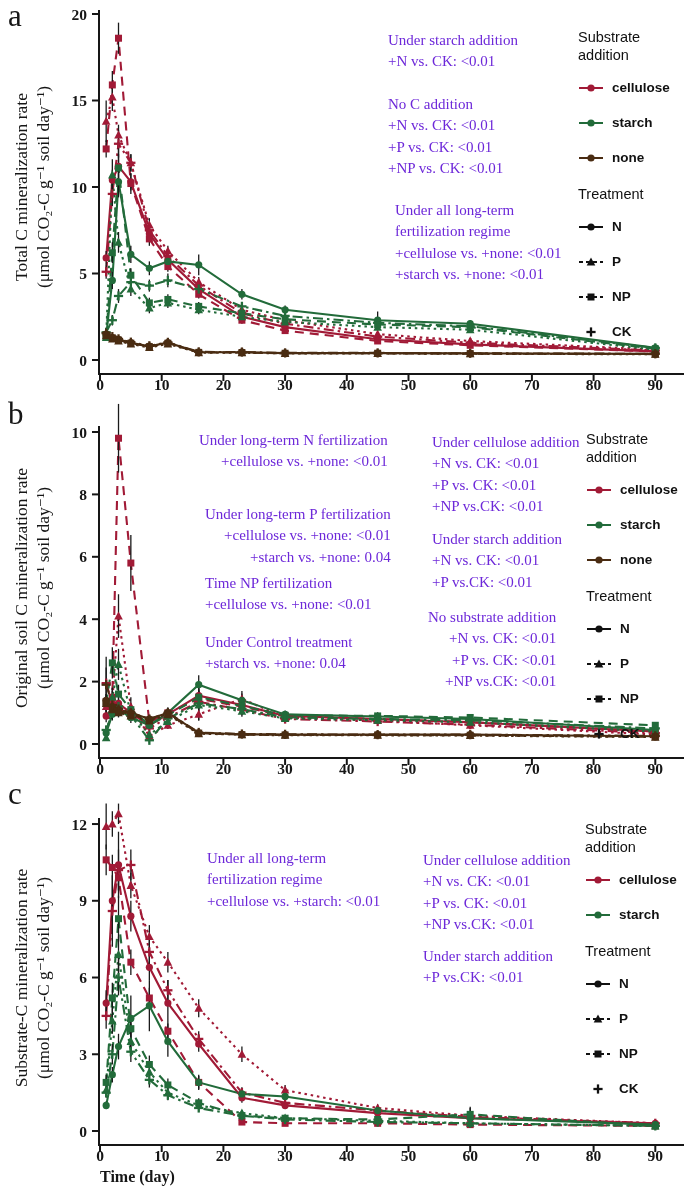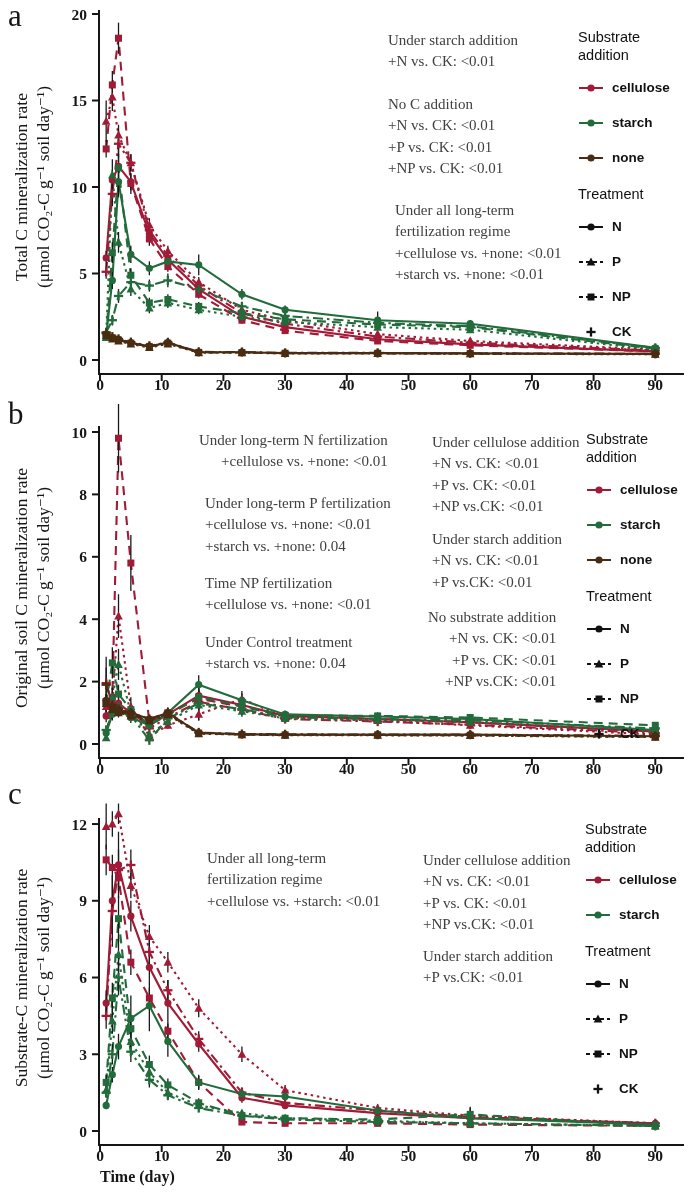--- a/index.html
+++ b/index.html
@@ -9,21 +9,21 @@
   #p0{top:0;height:398px;}
   #p1{top:398px;height:380px;}
   #p2{top:778px;height:416px;}
   .plot{position:absolute;left:0;top:0;}
   .pletter{position:absolute;left:8px;top:0px;font-size:31px;line-height:1;z-index:5;}
   .ylab{position:absolute;transform:rotate(-90deg);text-align:center;
         font-size:17.5px;line-height:22px;z-index:4;white-space:nowrap;}
   .ylab0{width:360px;left:-148px;top:165px;}
   .ylab1{width:340px;left:-138px;top:168px;}
   .ylab2{width:320px;left:-128px;top:178px;}
-  .anno{position:absolute;font-size:15px;line-height:1.42;color:#404040;z-index:6;white-space:nowrap;}
+  .anno{position:absolute;font-size:15px;line-height:1.42;color:#6d28d9;z-index:6;white-space:nowrap;}
   .legend{position:absolute;z-index:6;font-family:"Liberation Sans","DejaVu Sans",sans-serif;}
   .leg-title{font-weight:normal;font-size:14.5px;line-height:18px;color:#111;}
   .leg-row{display:flex;align-items:center;height:23px;margin-top:12px;}
   .leg-row svg{flex:0 0 auto;}
   .leg-label{font-weight:bold;font-size:13.5px;margin-left:8px;color:#111;}
   .leg-gap{height:16px;}
   .xtitle{position:absolute;left:100px;width:584px;text-align:left;top:1168px;
           font-size:16px;font-weight:bold;z-index:5;}
 </style>
 </head>
@@ -858,21 +858,21 @@
       <line x1="465.59999999999997" y1="336.64" x2="474.8" y2="336.64" stroke="#4A2C12" stroke-width="2.3"></line>
       <line x1="470.2" y1="332.03999999999996" x2="470.2" y2="341.24" stroke="#4A2C12" stroke-width="2.3"></line>
       <line x1="650.6999999999999" y1="337.888" x2="659.9" y2="337.888" stroke="#4A2C12" stroke-width="2.3"></line>
       <line x1="655.3" y1="333.28799999999995" x2="655.3" y2="342.488" stroke="#4A2C12" stroke-width="2.3"></line>
     </svg>
   <div>
       <div class="anno" style="left: 199px; top: 32px; text-align: right;">
         <div>Under long-term N fertilization</div>
         <div>+cellulose vs. +none: &lt;0.01</div>
       </div>
-      <div class="anno" style="left: 205px; top: 95px;">
+      <div class="anno" style="left: 205px; top: 106px; text-align: right;">
         <div>Under long-term P fertilization</div>
         <div>+cellulose vs. +none: &lt;0.01</div>
         <div>+starch vs. +none: 0.04</div>
       </div>
       <div class="anno" style="left: 205px; top: 175px;">
         <div>Time NP fertilization</div>
         <div>+cellulose vs. +none: &lt;0.01</div>
       </div>
       <div class="anno" style="left: 205px; top: 234px;">
         <div>Under Control treatment</div>

